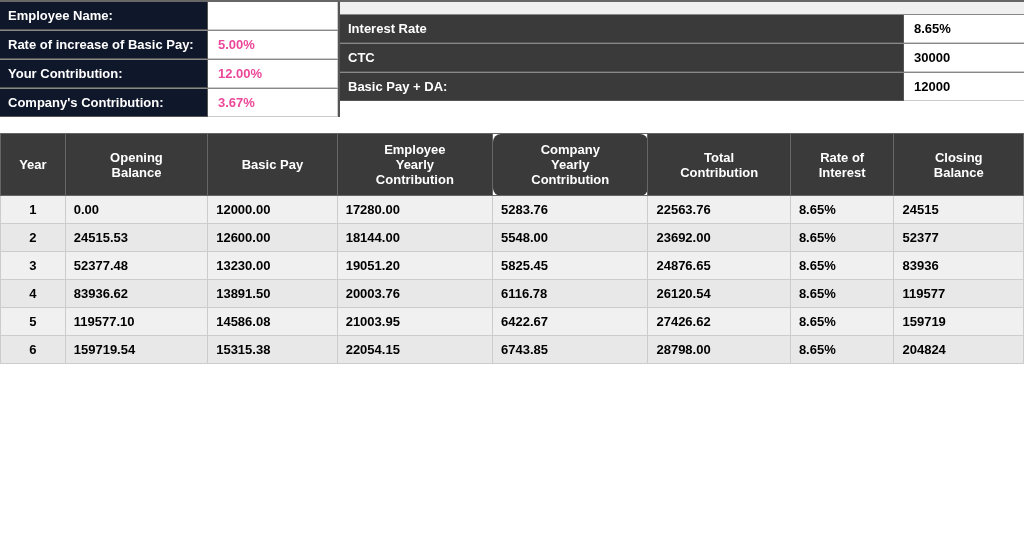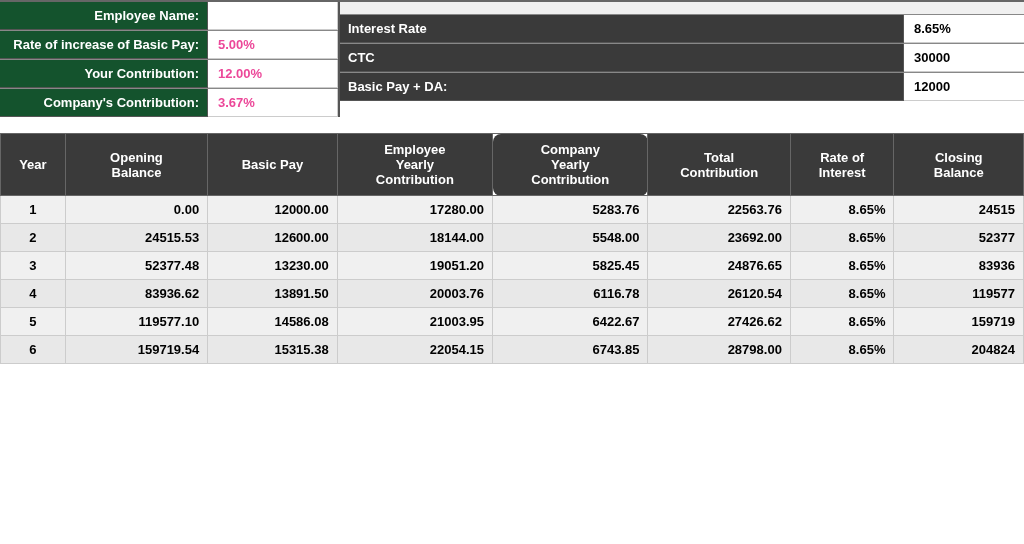--- a/index.html
+++ b/index.html
@@ -22,26 +22,25 @@
     }
     .header-subtitle {
       text-align: center;
       color: #fff;
       font-size: 18px;
       font-weight: bold;
       padding: 4px 0 10px 0;
       background: #3a3a3a;
     }
     .info-label {
-      background: #14532d;
+      background: #0f172a;
       color: #fff;
       font-weight: bold;
       font-size: 13px;
       padding: 6px 8px;
-      text-align: right;
       border-bottom: 1px solid #555;
       border-right: 1px solid #555;
     }
     .info-value {
       background: #fff;
       color: #ec4899;
       font-weight: bold;
       font-size: 13px;
       padding: 6px 10px;
       border-bottom: 1px solid #ccc;
@@ -89,21 +88,21 @@
       background: #f0f0f0;
     }
     tbody tr:nth-child(even) {
       background: #e8e8e8;
     }
     tbody td {
       font-size: 13px;
       font-weight: bold;
       padding: 6px 8px;
       border: 1px solid #ccc;
-      text-align: right;
+      text-align: left;
     }
     tbody td:first-child {
       text-align: center;
     }
   </style>
 </head>
 <body>
 
 <div class="container">
 

